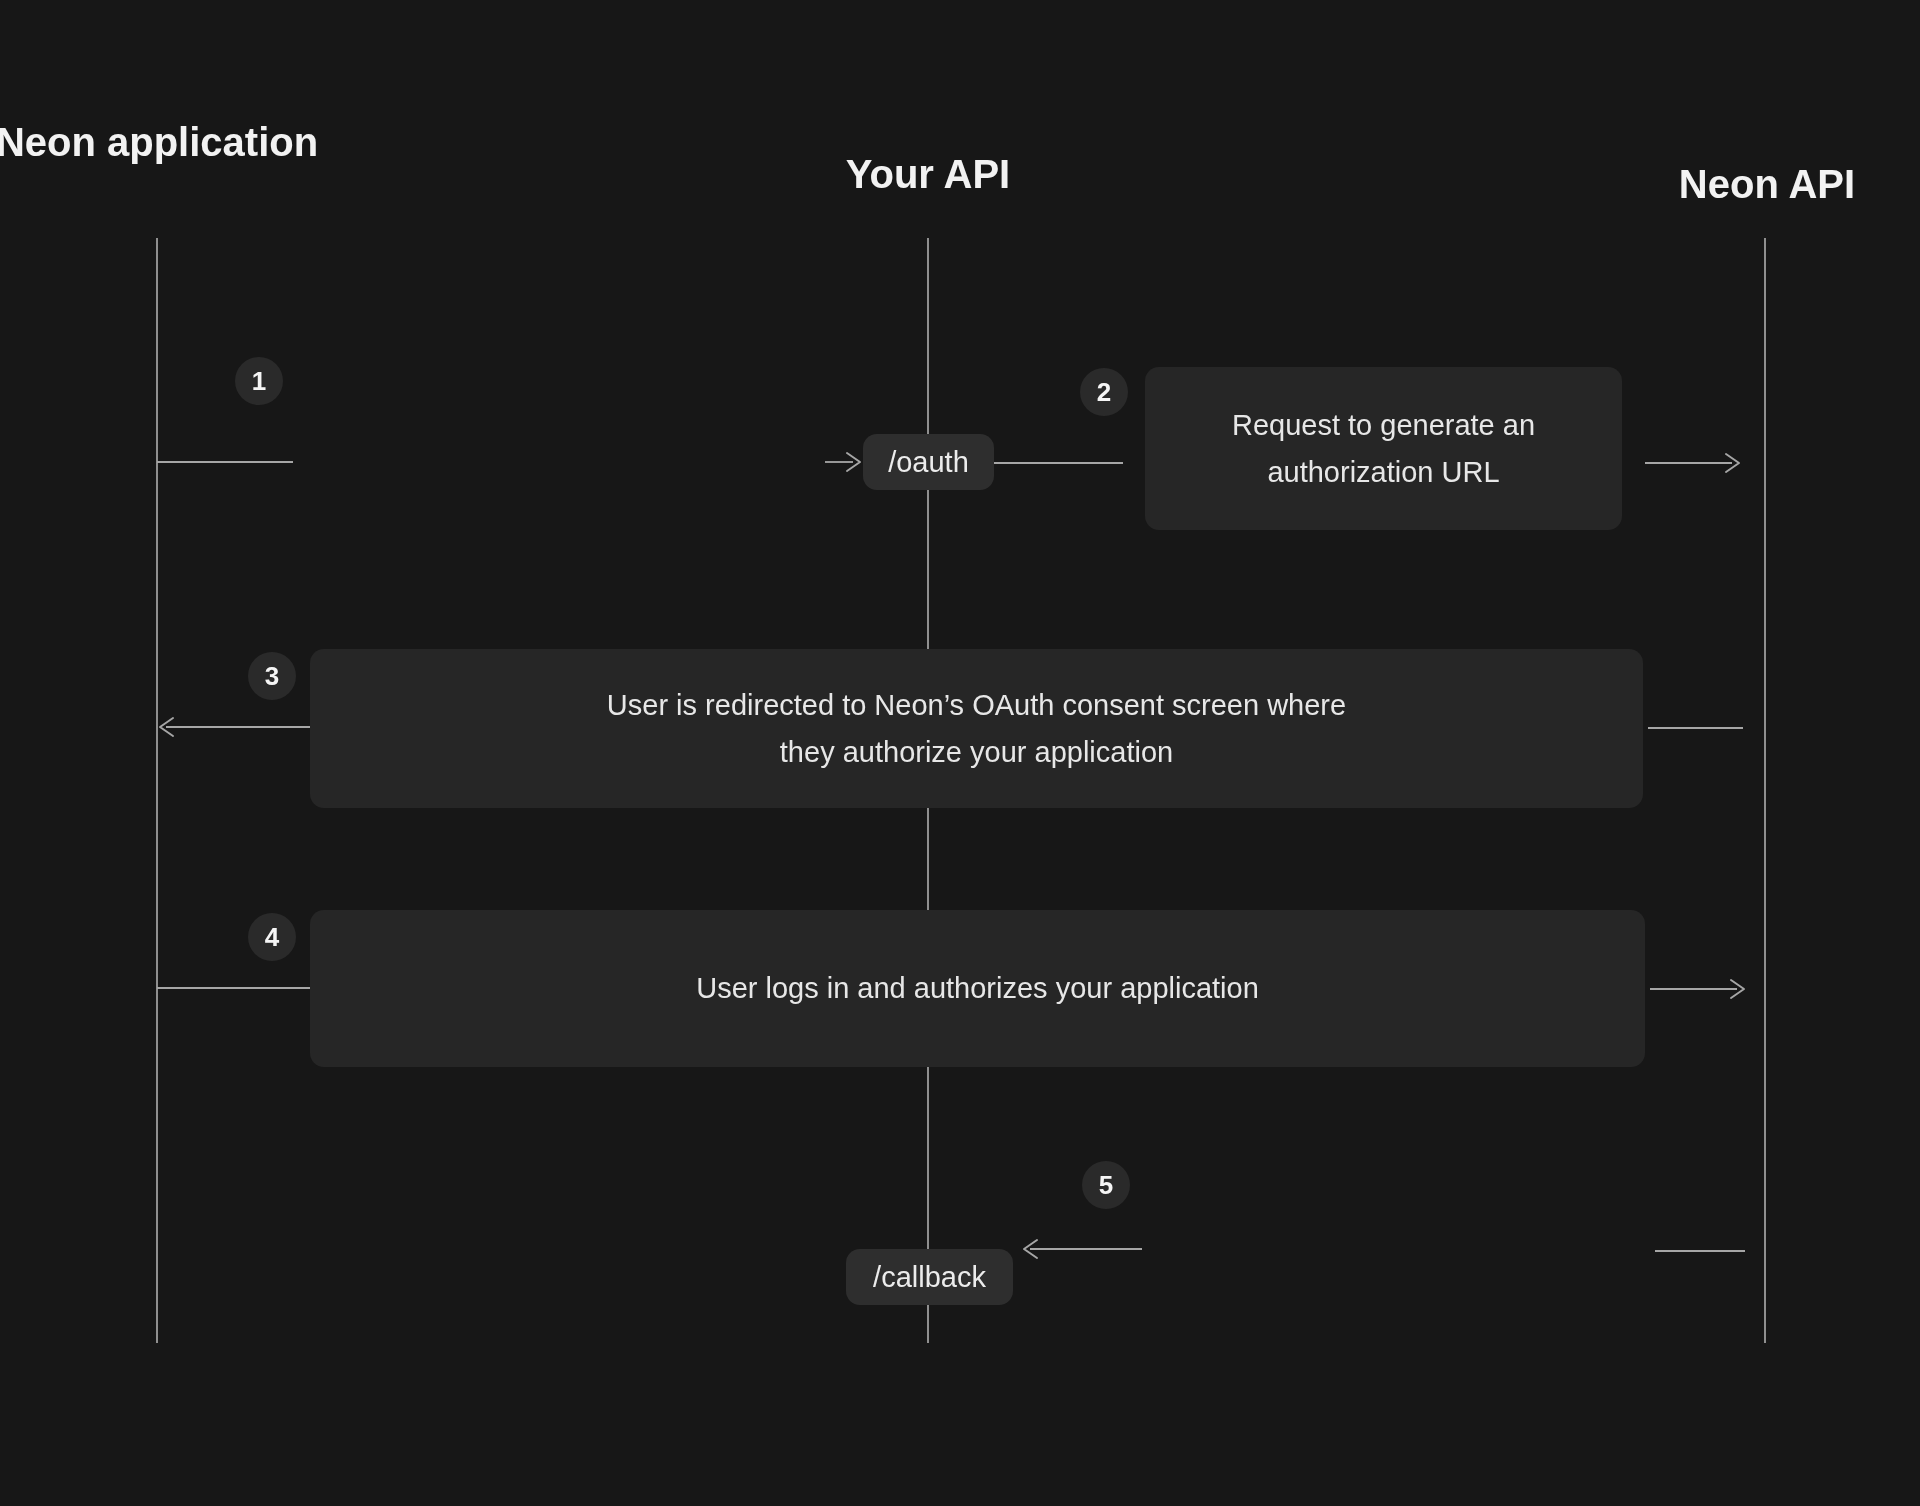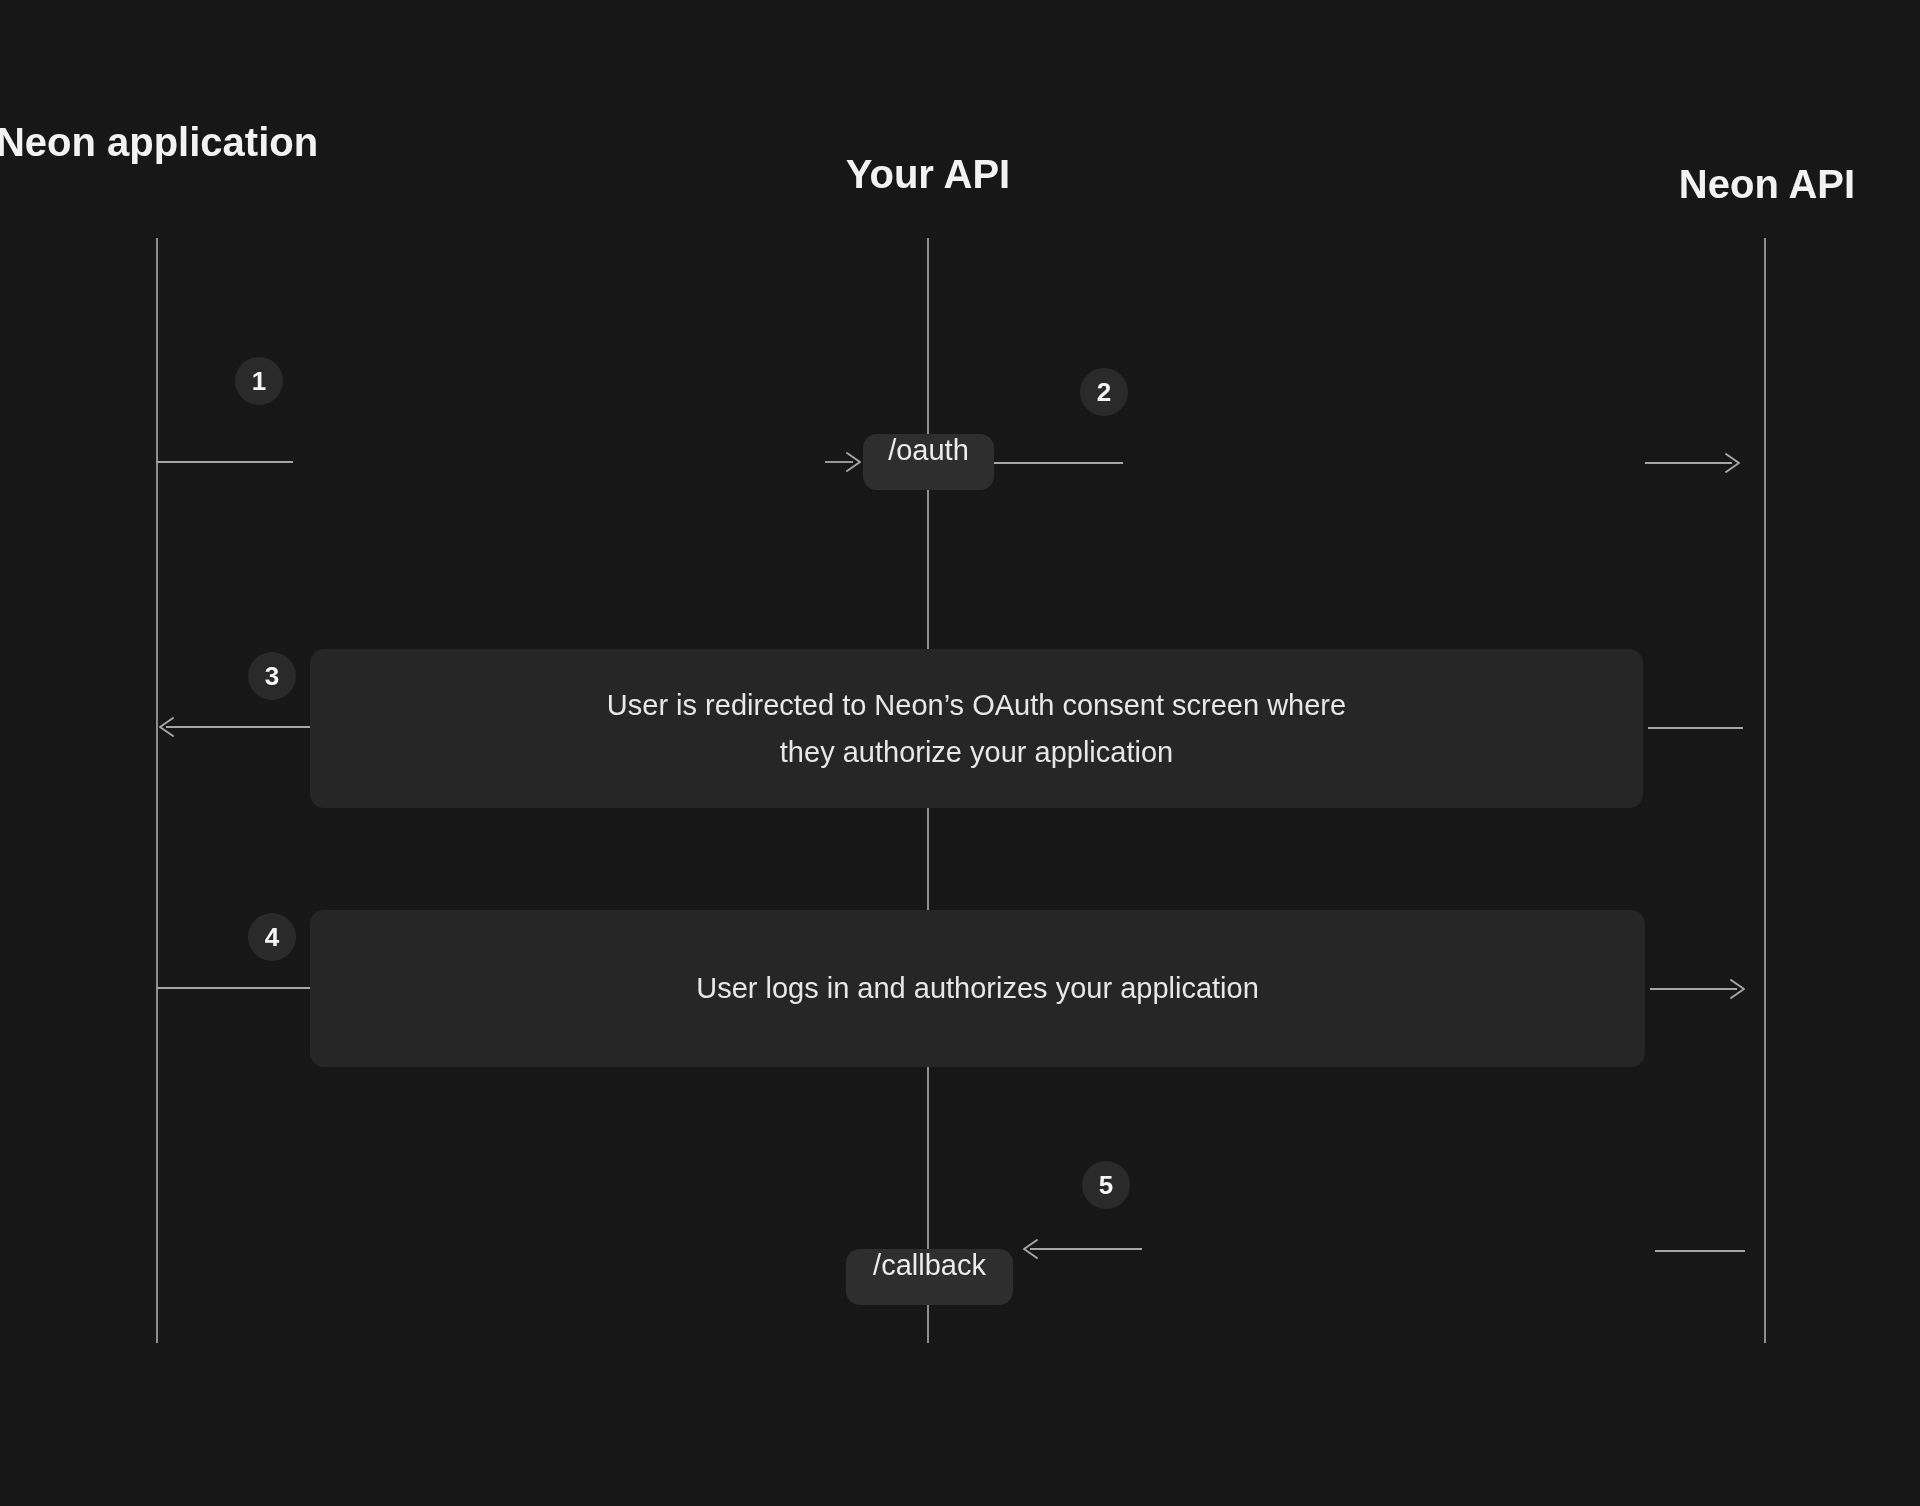--- a/index.html
+++ b/index.html
@@ -58,21 +58,21 @@
     align-items: center;
     justify-content: center;
   }
   .endpoint-chip {
     position: absolute;
     background: #2e2e2e;
     border-radius: 14px;
     color: #ececec;
     font-size: 29px;
     display: flex;
-    align-items: flex-start;
+    align-items: center;
     justify-content: center;
     white-space: nowrap;
   }
 </style>
 </head>
 <body>
 
 <div id="canvas">
 
   <svg id="wires" viewBox="0 0 1920 1506" width="1920" height="1506">
@@ -109,20 +109,24 @@
   <div class="badge" style="left:235px; top:357px;">
     <span>1</span>
   </div>
   <div class="endpoint-chip" style="left:863px; top:434px; width:131px; height:56px;">
     <span>/oauth</span>
   </div>
 
   <div class="badge" style="left:1080px; top:368px;">
     <span>2</span>
   </div>
+  <div class="step-box" style="left:1145px; top:367px; width:477px; height:163px;">
+    <div class="step-text">Request to generate an
+authorization URL</div>
+  </div>
 
   <div class="badge" style="left:248px; top:652px;">
     <span>3</span>
   </div>
   <div class="step-box" style="left:310px; top:649px; width:1333px; height:159px;">
     <div class="step-text">User is redirected to Neon’s OAuth consent screen where
 they authorize your application</div>
   </div>
 
   <div class="badge" style="left:248px; top:913px;">

